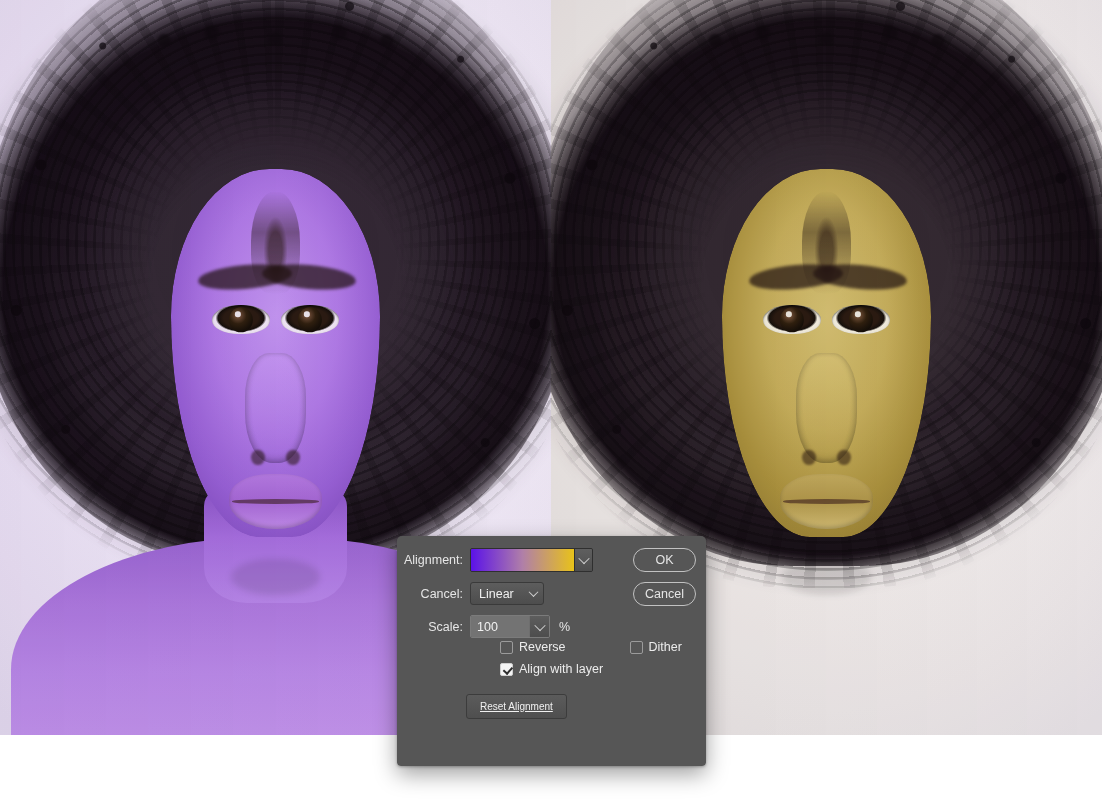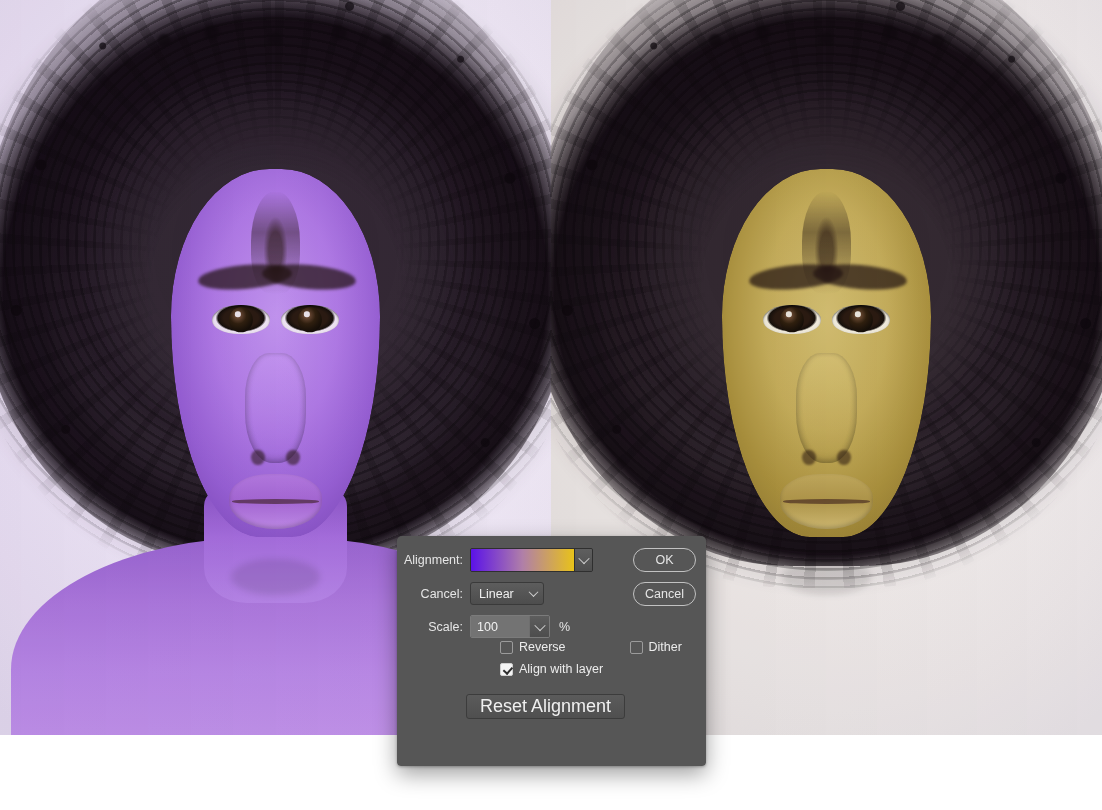--- a/index.html
+++ b/index.html
@@ -461,23 +461,24 @@
   
   .btn-reset {
     margin-left: 69px;
     margin-top: 10px;
     height: 25px;
     padding: 0 13px;
     background: linear-gradient(to bottom, #5b5b5b, #4f4f4f);
     border: 1px solid #3c3c3c;
     border-radius: 3px;
     color: #f0f0f0;
-    font-size: 18px;
+    font-size: 10px;
     font-family: "Liberation Sans", sans-serif;
     cursor: default;
+    text-decoration: underline;
   }
   .side-buttons {
     position: absolute;
     right: 10px;
     top: 12px;
     display: flex;
     flex-direction: column;
     gap: 10px;
   }
   .pill {

